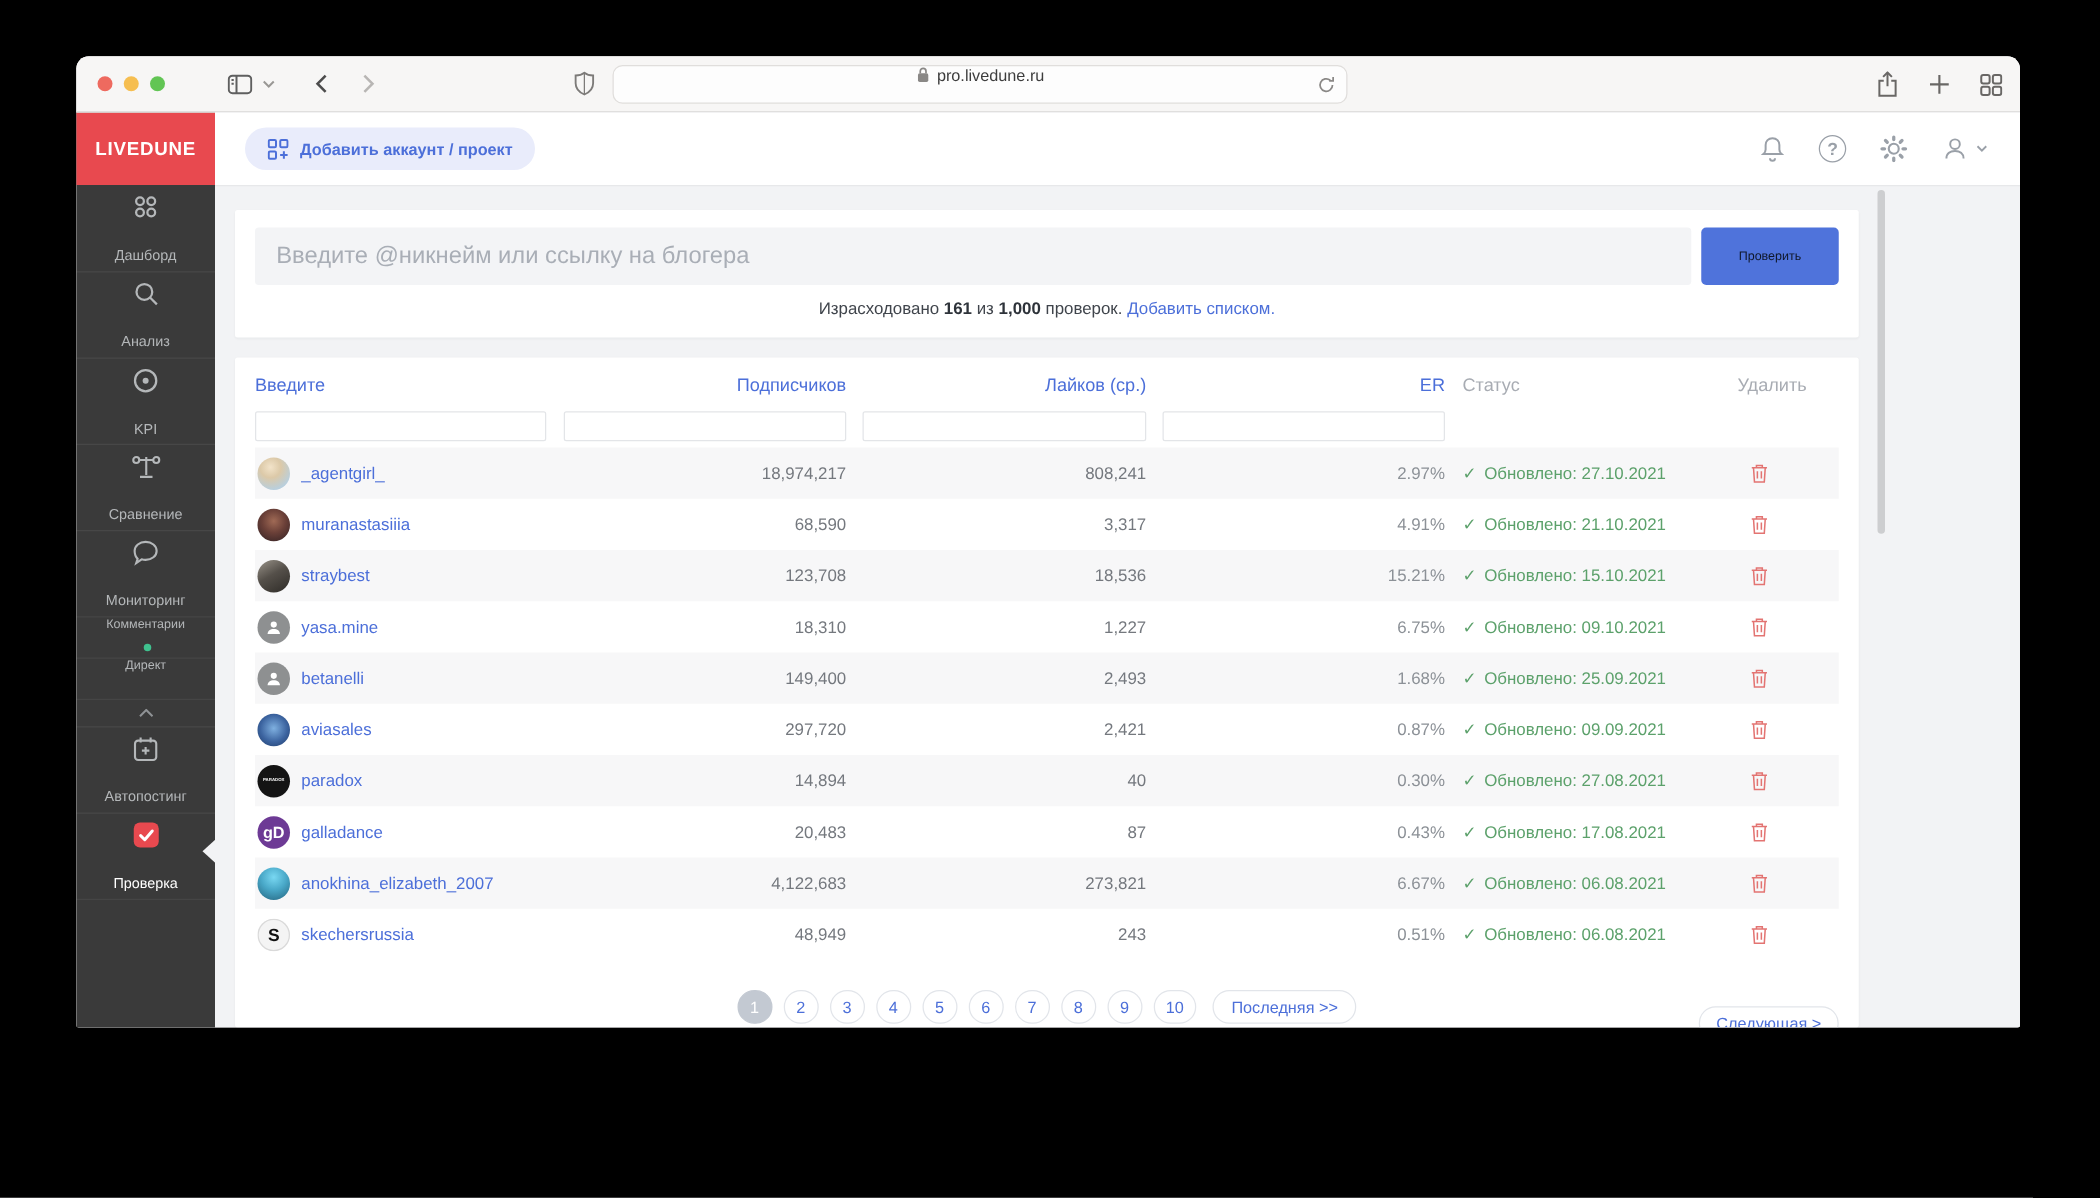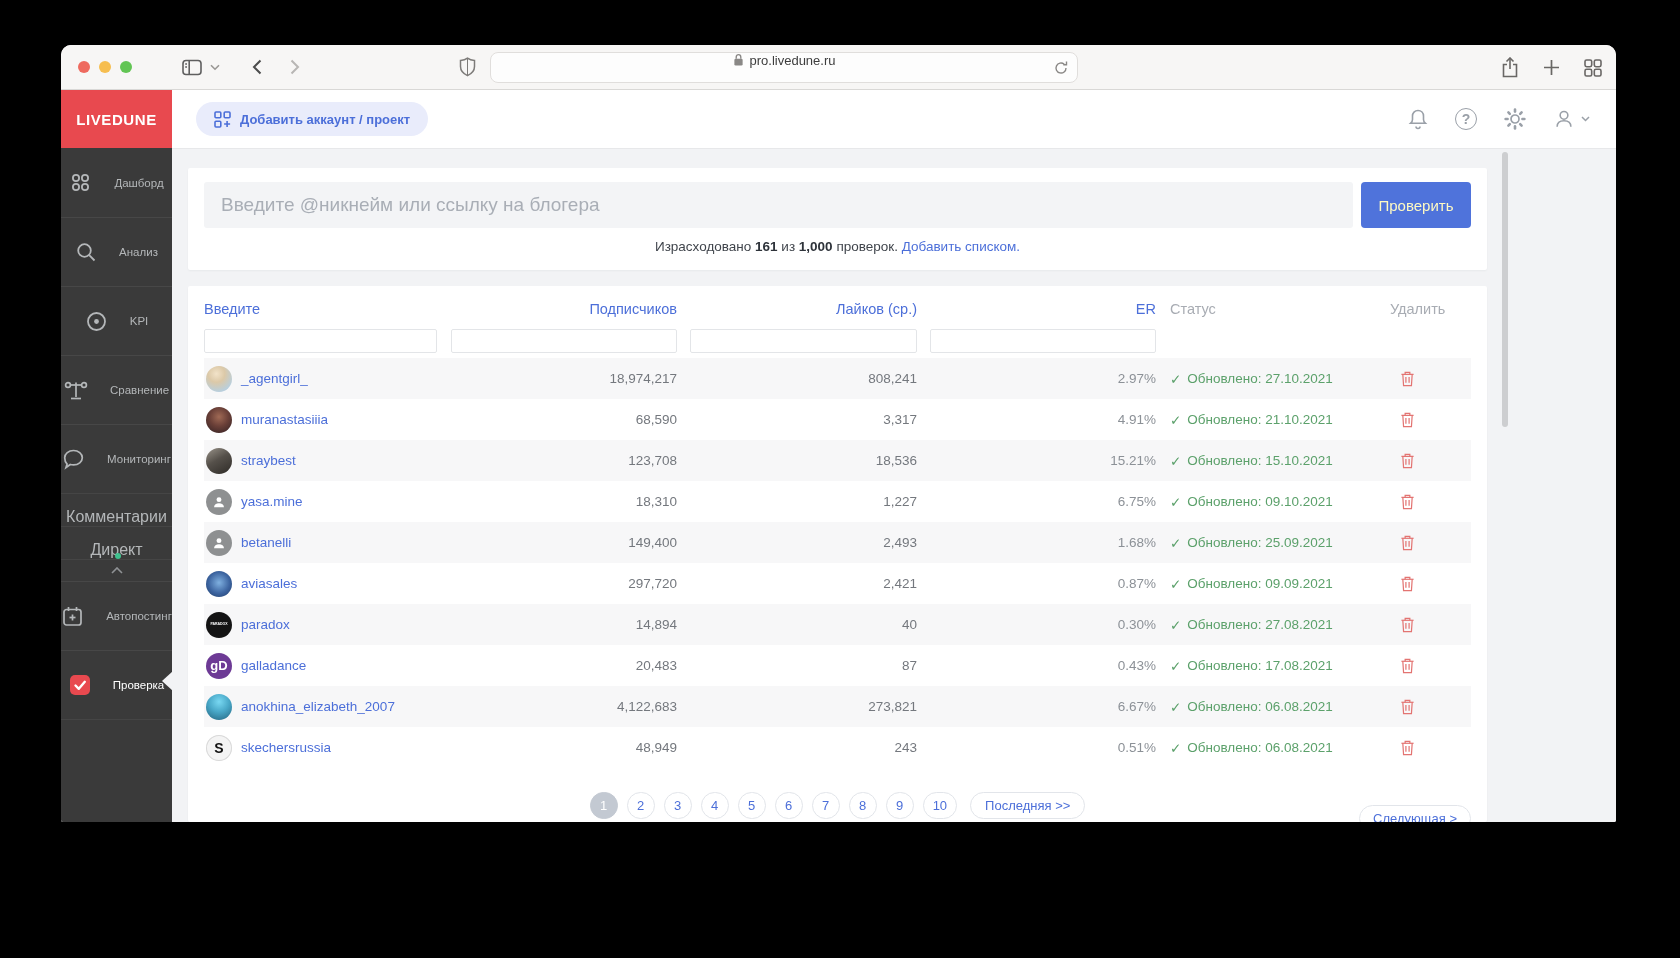--- a/index.html
+++ b/index.html
@@ -25,26 +25,26 @@
   .urlbar .reload { position:absolute; right:9px; top:7px; color:#8a8886; }
   .tb-right { position:absolute; right:14px; top:0; height:45px; display:flex; align-items:center; gap:24px; color:#69676
 
 5; color:#696765; }
 
   
   .app { display:flex; height:732px; }
   .sidebar { width:111px; background:#3a3a3a; display:flex; flex-direction:column; flex-shrink:0; }
   .logo { height:58px; background:var(--brand,#e8494f); color:#fff; font-weight:bold; font-size:15px;
           letter-spacing:.6px; display:flex; align-items:center; justify-content:center; }
-  .nav-item { position:relative; height:69px; display:flex; align-items:center;
+  .nav-item { position:relative; height:69px; display:flex; flex-direction:column; align-items:center;
               justify-content:center; gap:22px; color:#b4b7b9; font-size:11.5px;
               border-top:1px solid rgba(255,255,255,.07); cursor:pointer; }
   .nav-item svg { display:block; }
-  .nav-sub { position:relative; height:33px; display:flex; align-items:flex-end; justify-content:center;
-             color:#b4b7b9; font-size:16px; border-top:1px solid rgba(255,255,255,.06); cursor:pointer; }
+  .nav-sub { position:relative; height:33px; display:flex; align-items:flex-start; justify-content:center;
+             color:#b4b7b9; font-size:10px; border-top:1px solid rgba(255,255,255,.06); cursor:pointer; }
   .nav-caret { height:22px; display:flex; align-items:center; justify-content:center; color:#8f9295;
                border-top:1px solid rgba(255,255,255,.06); cursor:pointer; }
   .nav-item.active { color:#fff; }
   .notch { position:absolute; right:-1px; top:50%; margin-top:-14px; width:0; height:0;
            border:10px solid transparent; border-right:11px solid #f2f3f5; }
   .greendot { position:absolute; margin:-12px 0 0 2px; width:6px; height:6px; border-radius:50%; background:#3fc18e; }
   .side-fill { flex:1; border-top:1px solid rgba(255,255,255,.06); }
 
   .main { flex:1; background:#f2f3f5; position:relative; overflow:hidden; }
   .app-header { height:58px; background:#fff; box-shadow:0 1px 0 #e7e8ea; display:flex; align-items:center;
@@ -57,22 +57,22 @@
 
   .content { padding:20px 0 0 16px; }
   .card { width:1299px; background:#fff; border-radius:2px; box-shadow:0 1px 2px rgba(40,50,60,.05); }
 
   
   .search-card { height:102px; padding:14px 16px 0; }
   .search-row { display:flex; }
   .search-input { flex:1; height:46px; background:#f3f4f6; border:none; border-radius:3px; padding:0 17px;
                   font-size:19px; color:#3c424a; font-family:inherit; }
   .search-input::placeholder { color:#a9aeb6; }
-  .check-btn { width:110px; height:46px; margin-left:8px; background:var(--btn,#4f73db); color:#fef9c3; border:none;
-               border-radius:4px; font-size:15px; cursor:pointer; font-family:inherit; }
+  .check-btn { width:110px; height:46px; margin-left:8px; background:var(--btn,#4f73db); color:#0f172a; border:none;
+               border-radius:4px; font-size:10px; cursor:pointer; font-family:inherit; }
   .usage { text-align:center; margin-top:11px; font-size:13.5px; color:#40454c; }
   .usage b { color:#2e333a; }
   .usage a { color:var(--accent,#4c6fd9); text-decoration:none; cursor:pointer; }
 
   
   .table-card { margin-top:16px; height:536px; padding:8px 16px 0; overflow:hidden; }
   .grid { display:grid; grid-template-columns:240px 233px 240px 239px 230px 1fr; align-items:center; }
   .thead { height:30px; font-size:14.5px; }
   .th { color:var(--accent,#4c6fd9); cursor:pointer; }
   .th.num { text-align:right; }

